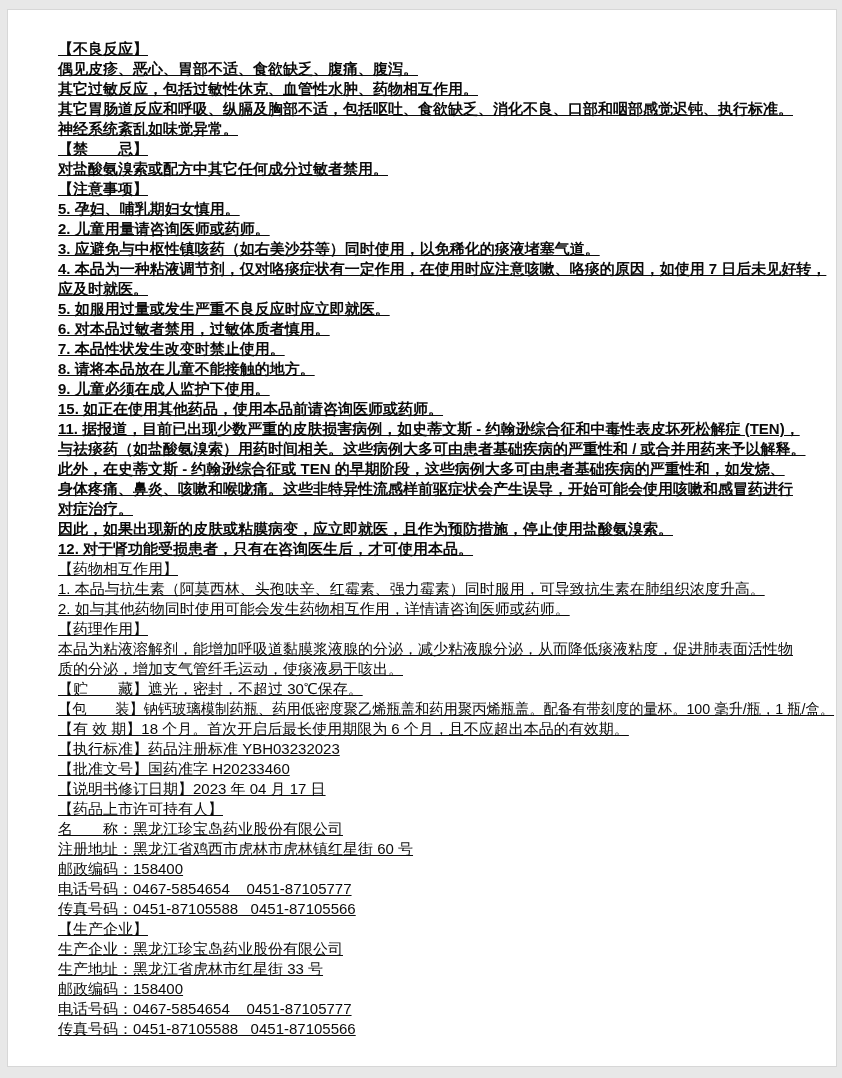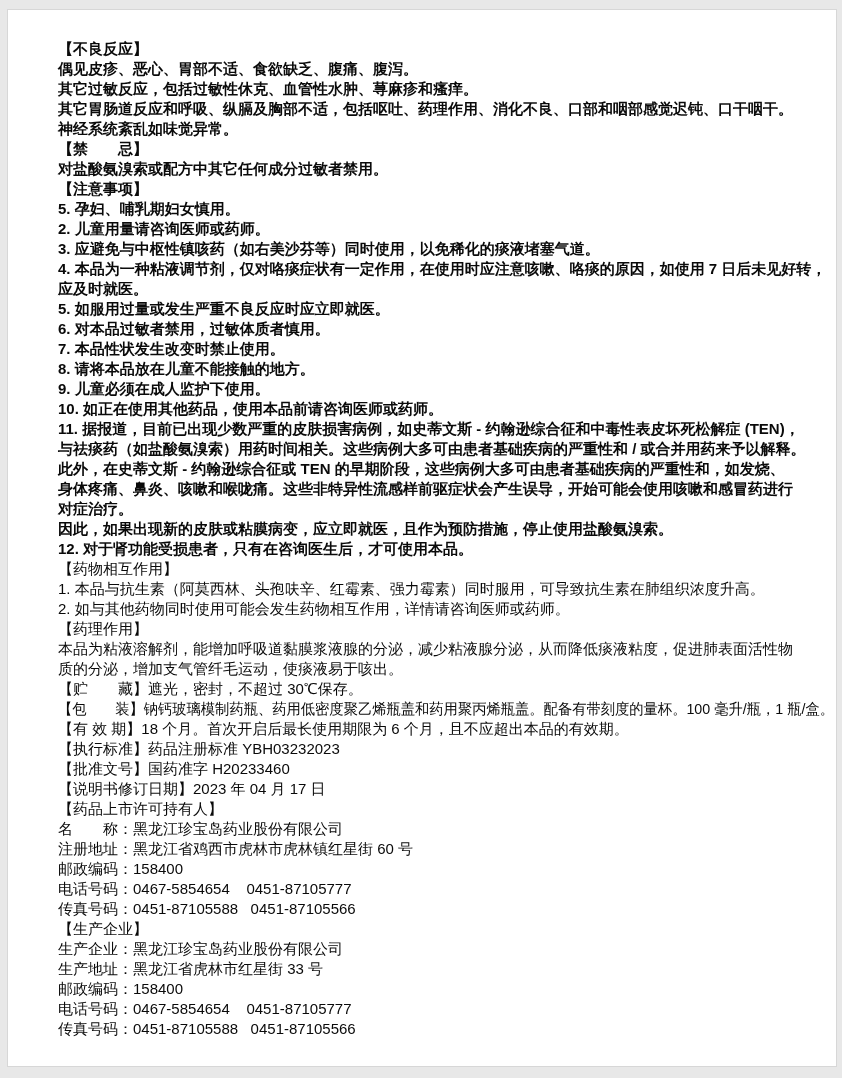--- a/index.html
+++ b/index.html
@@ -26,58 +26,58 @@
   }
   .doc {
     position: absolute;
     left: 50px;
     top: 29px;
     width: 776px;
     color: #0a0a0a;
     font-size: 15px;
     line-height: 20px;
   }
-  .section { margin: 0; }
+  .section { margin: 0; text-decoration: underline; }
   .section.bold .line { font-weight: 700; }
   .line {
     white-space: pre;
     height: 20px;
     transform-origin: 0 50%;
   }
 </style>
 </head>
 <body>
 
 <div class="stage">
   <div class="paper">
     <div class="doc">
         <div class="section bold">
           <div class="line">【不良反应】</div>
           <div class="line">偶见皮疹、恶心、胃部不适、食欲缺乏、腹痛、腹泻。</div>
-          <div class="line">其它过敏反应，包括过敏性休克、血管性水肿、荨麻疹和瘙痒。</div>
-          <div class="line">其它胃肠道反应和呼吸、纵膈及胸部不适，包括呕吐、药理作用、消化不良、口部和咽部感觉迟钝、口干咽干。</div>
+          <div class="line">其它过敏反应，包括过敏性休克、血管性水肿、药物相互作用。</div>
+          <div class="line">其它胃肠道反应和呼吸、纵膈及胸部不适，包括呕吐、食欲缺乏、消化不良、口部和咽部感觉迟钝、执行标准。</div>
           <div class="line">神经系统紊乱如味觉异常。</div>
         </div>
         <div class="section bold">
           <div class="line">【禁　　忌】</div>
           <div class="line">对盐酸氨溴索或配方中其它任何成分过敏者禁用。</div>
         </div>
         <div class="section bold">
           <div class="line">【注意事项】</div>
           <div class="line">5. 孕妇、哺乳期妇女慎用。</div>
           <div class="line">2. 儿童用量请咨询医师或药师。</div>
           <div class="line">3. 应避免与中枢性镇咳药（如右美沙芬等）同时使用，以免稀化的痰液堵塞气道。</div>
           <div class="line">4. 本品为一种粘液调节剂，仅对咯痰症状有一定作用，在使用时应注意咳嗽、咯痰的原因，如使用 7 日后未见好转，</div>
           <div class="line">应及时就医。</div>
           <div class="line">5. 如服用过量或发生严重不良反应时应立即就医。</div>
           <div class="line">6. 对本品过敏者禁用，过敏体质者慎用。</div>
           <div class="line">7. 本品性状发生改变时禁止使用。</div>
           <div class="line">8. 请将本品放在儿童不能接触的地方。</div>
           <div class="line">9. 儿童必须在成人监护下使用。</div>
-          <div class="line">10. 如正在使用其他药品，使用本品前请咨询医师或药师。</div>
+          <div class="line">15. 如正在使用其他药品，使用本品前请咨询医师或药师。</div>
           <div class="line">11. 据报道，目前已出现少数严重的皮肤损害病例，如史蒂文斯 - 约翰逊综合征和中毒性表皮坏死松解症 (TEN)，</div>
           <div class="line">与祛痰药（如盐酸氨溴索）用药时间相关。这些病例大多可由患者基础疾病的严重性和 / 或合并用药来予以解释。</div>
           <div class="line">此外，在史蒂文斯 - 约翰逊综合征或 TEN 的早期阶段，这些病例大多可由患者基础疾病的严重性和，如发烧、</div>
           <div class="line">身体疼痛、鼻炎、咳嗽和喉咙痛。这些非特异性流感样前驱症状会产生误导，开始可能会使用咳嗽和感冒药进行</div>
           <div class="line">对症治疗。</div>
           <div class="line">因此，如果出现新的皮肤或粘膜病变，应立即就医，且作为预防措施，停止使用盐酸氨溴索。</div>
           <div class="line">12. 对于肾功能受损患者，只有在咨询医生后，才可使用本品。</div>
         </div>
         <div class="section">
           <div class="line">【药物相互作用】</div>

